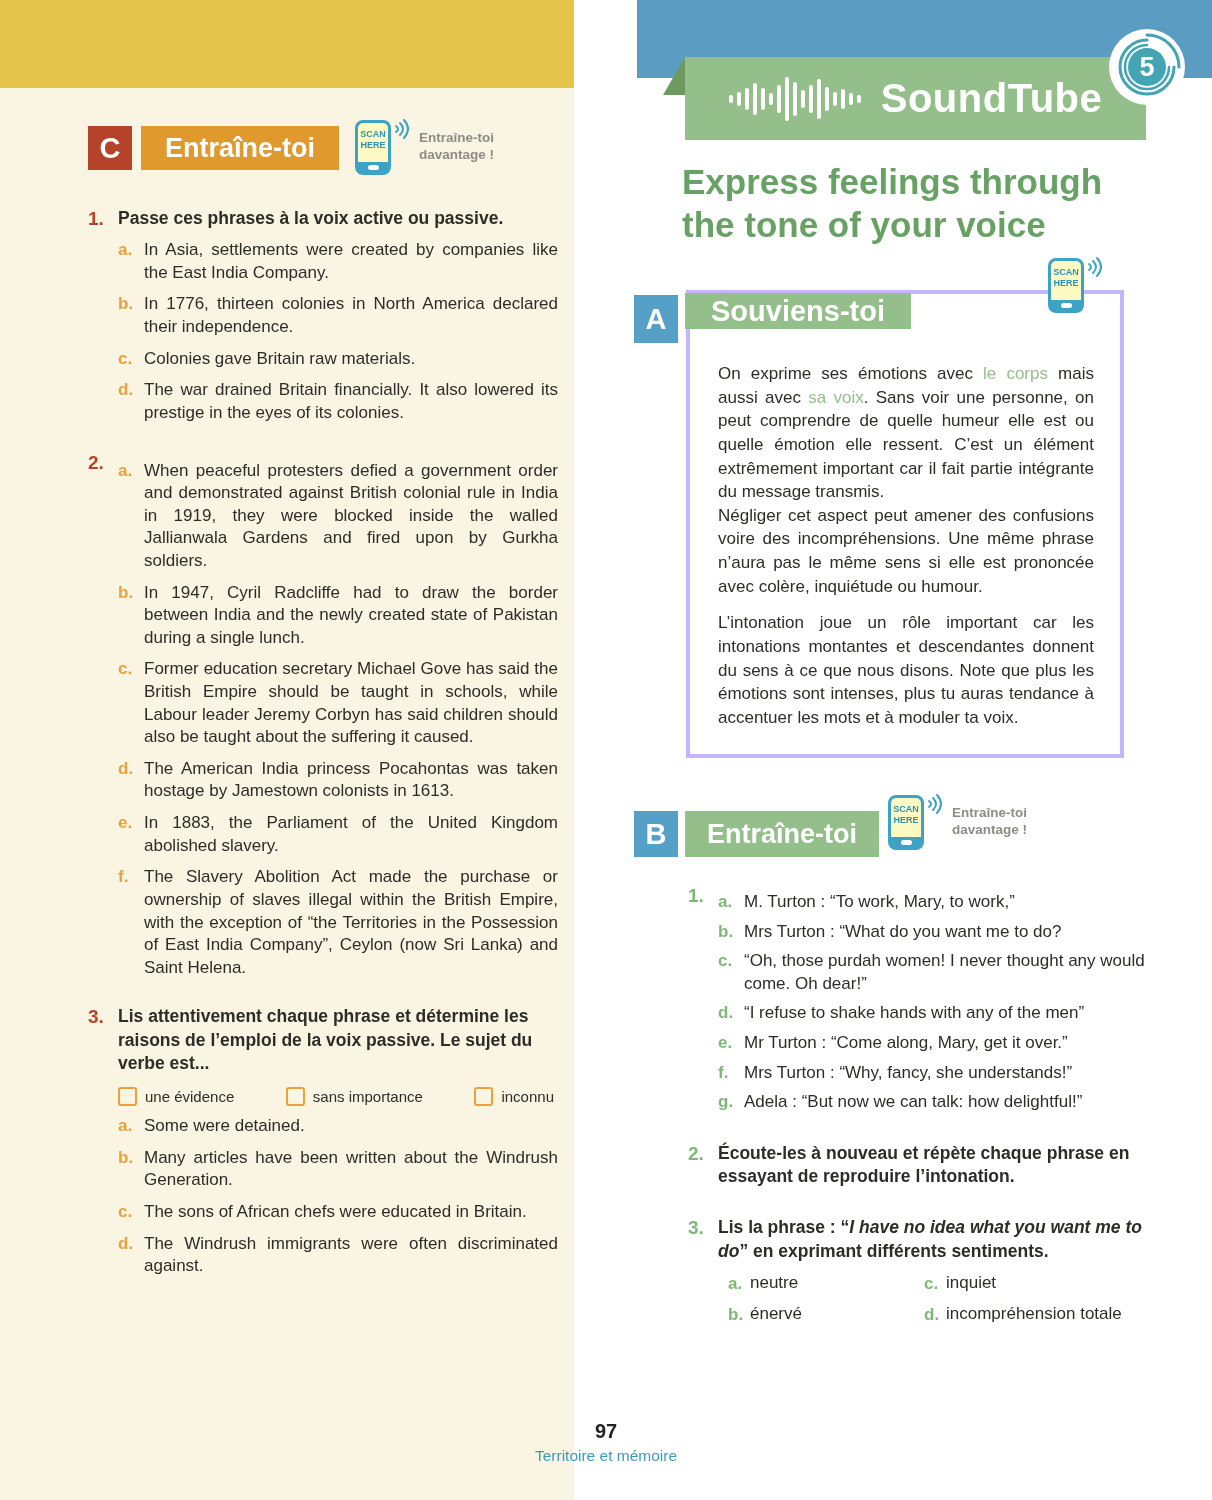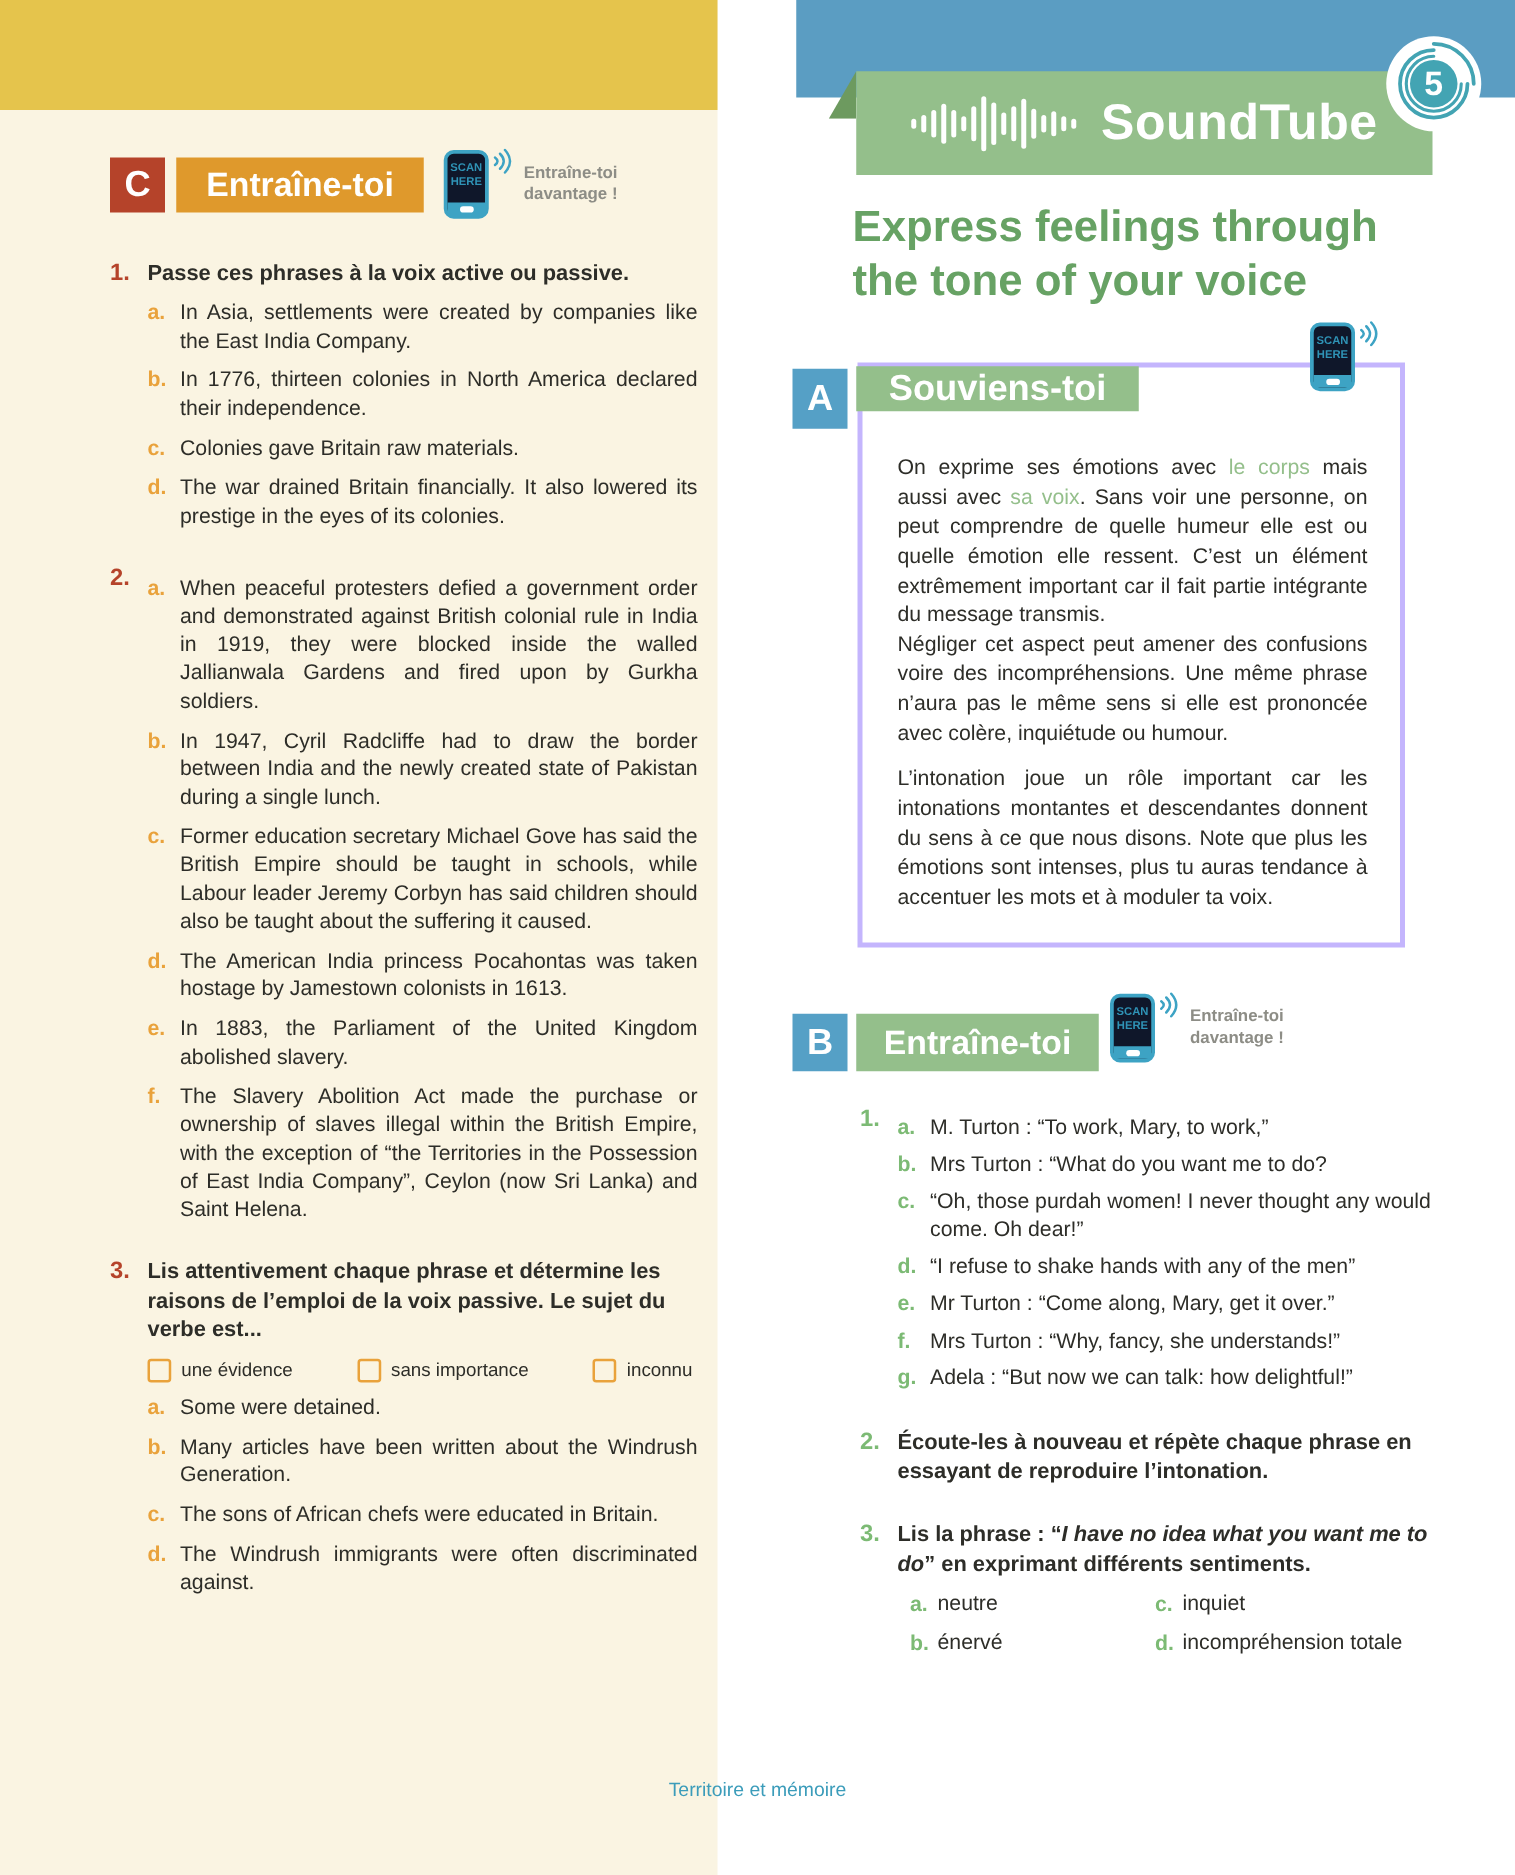--- a/index.html
+++ b/index.html
@@ -23,21 +23,21 @@
   .item-label { width:26px; flex:none; font-weight:bold; font-size:17px; line-height:1.33; }
   .item-text { flex:1; font-size:17px; line-height:1.33; text-align:justify; }
   .num-brick { color:#b5432a; }
   .lbl-orange { color:#e9a23b; }
   .num-green, .lbl-green { color:#7cba74; }
   .ital { font-style:italic; }
 
   
   .phone-wrap { display:flex; align-items:flex-start; flex:none; }
   .phone { position:relative; width:36px; height:55px; border:3px solid #3da3c4; border-radius:8px;
-           background:#0f172a; box-sizing:border-box; flex:none; }
+           background:#fef9c3; box-sizing:border-box; flex:none; }
   .phone-screen { display:block; margin-top:6px; text-align:center; font-size:9px; font-weight:bold;
                   color:#2f93b6; line-height:1.2; }
   .phone-foot { position:absolute; left:0; right:0; bottom:0; height:10px; background:#3da3c4; }
   .phone-foot::after { content:""; position:absolute; left:50%; top:50%; width:11px; height:5px;
                        margin:-2.5px 0 0 -5.5px; background:#fff; border-radius:3px; }
   .waves { margin:-2px 0 0 2px; }
   .scan-caption { margin:10px 0 0 8px; font-size:13.5px; font-weight:bold; color:#8d8d86; line-height:1.25; }
 
   
   .left-content { position:absolute; left:88px; top:126px; width:470px; }
@@ -369,16 +369,17 @@
               <span>incompréhension totale</span>
             </span>
           </div>
         </div>
       </div>
 
     </div>
   </div>
 
   <div class="footer">
+    <div class="page-num">97</div>
     <div class="footer-title">Territoire et mémoire</div>
   </div>
 
 </div>
 
 </body></html>

